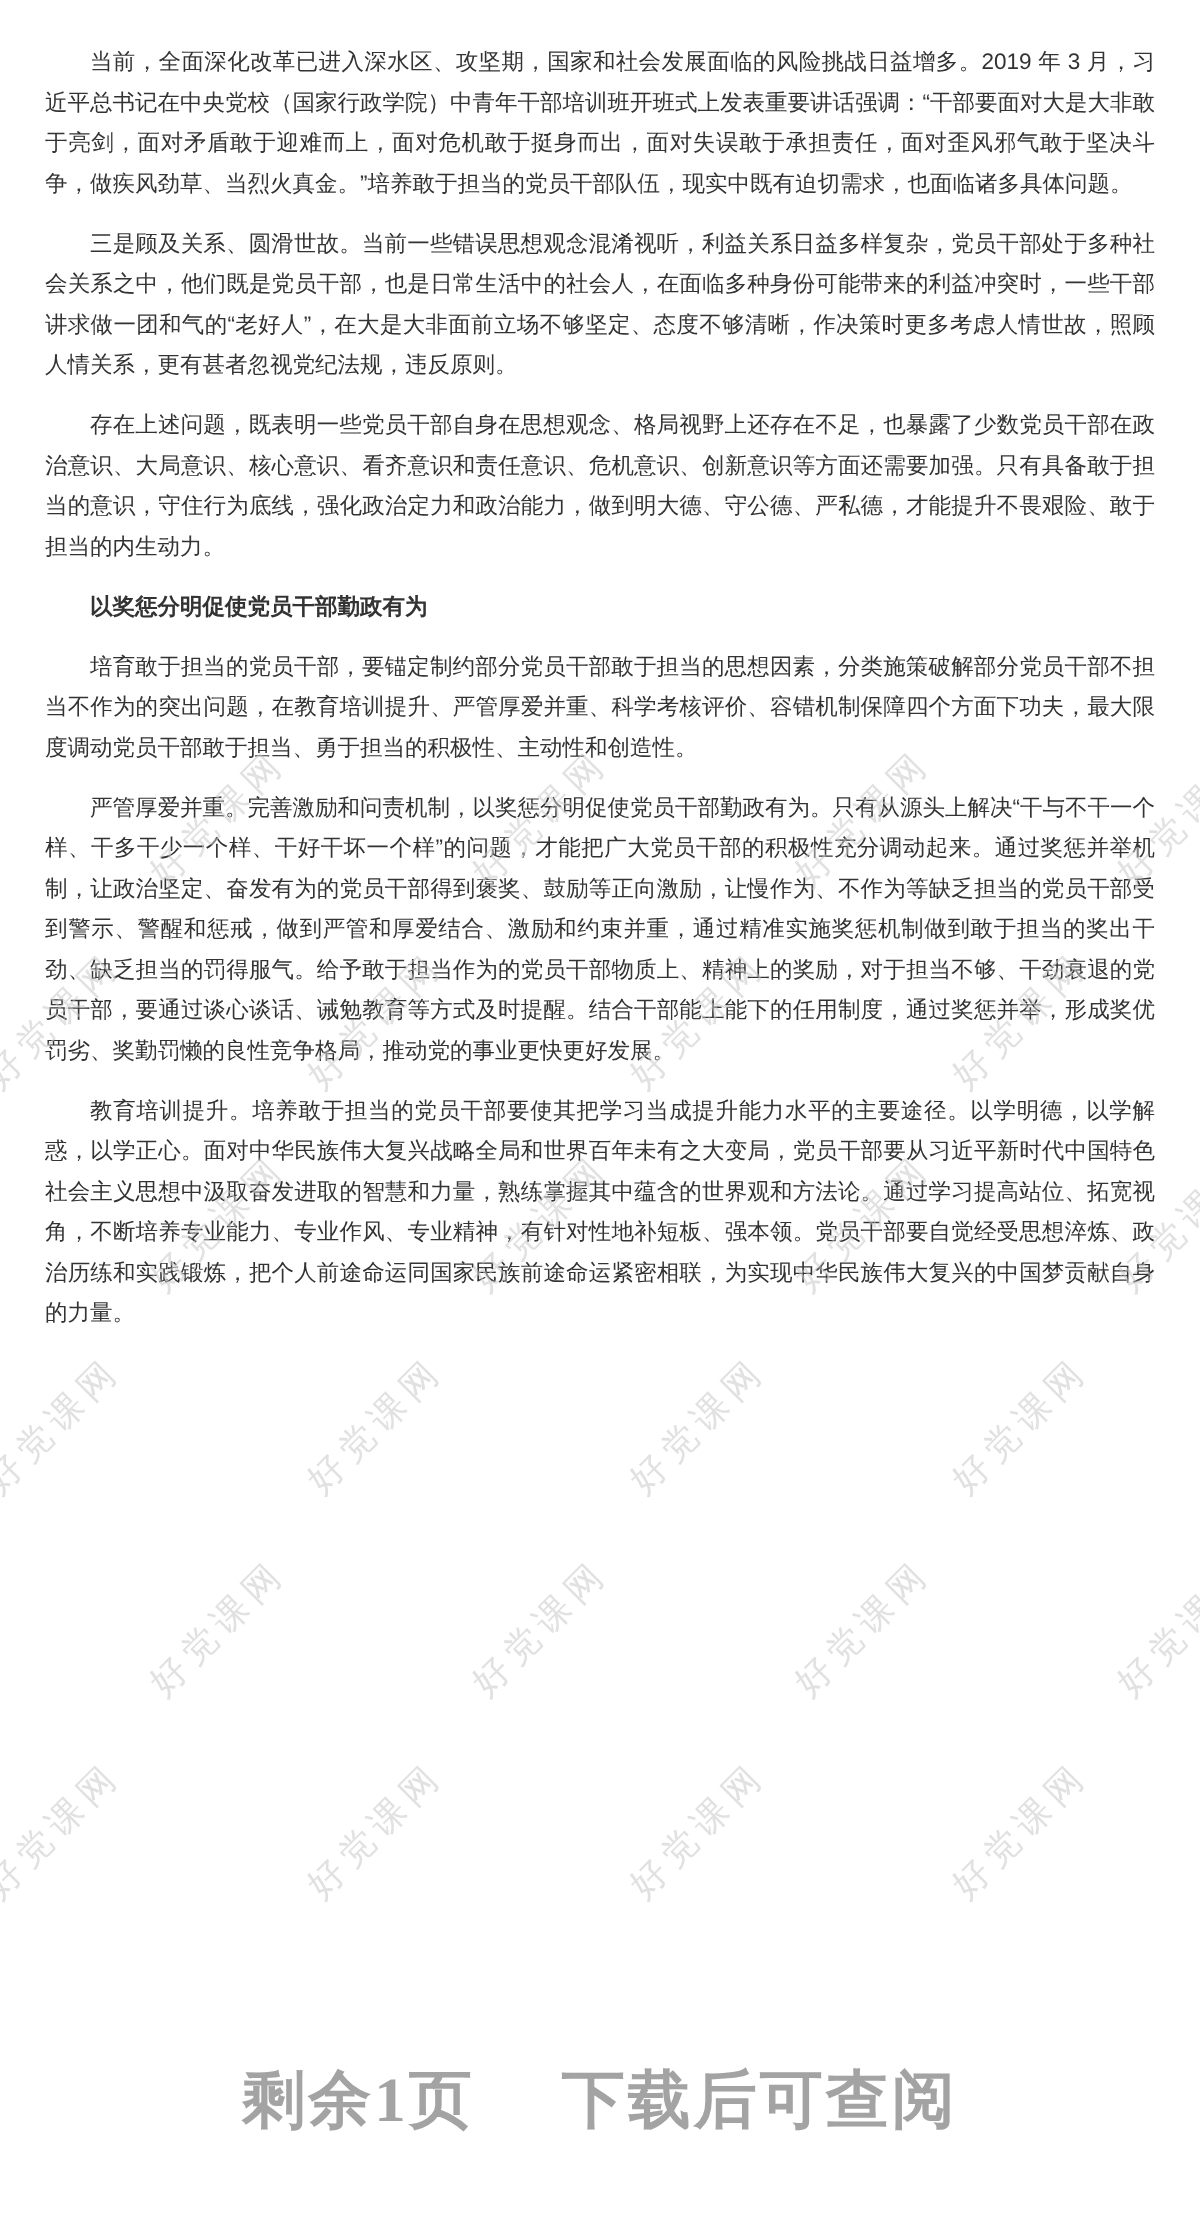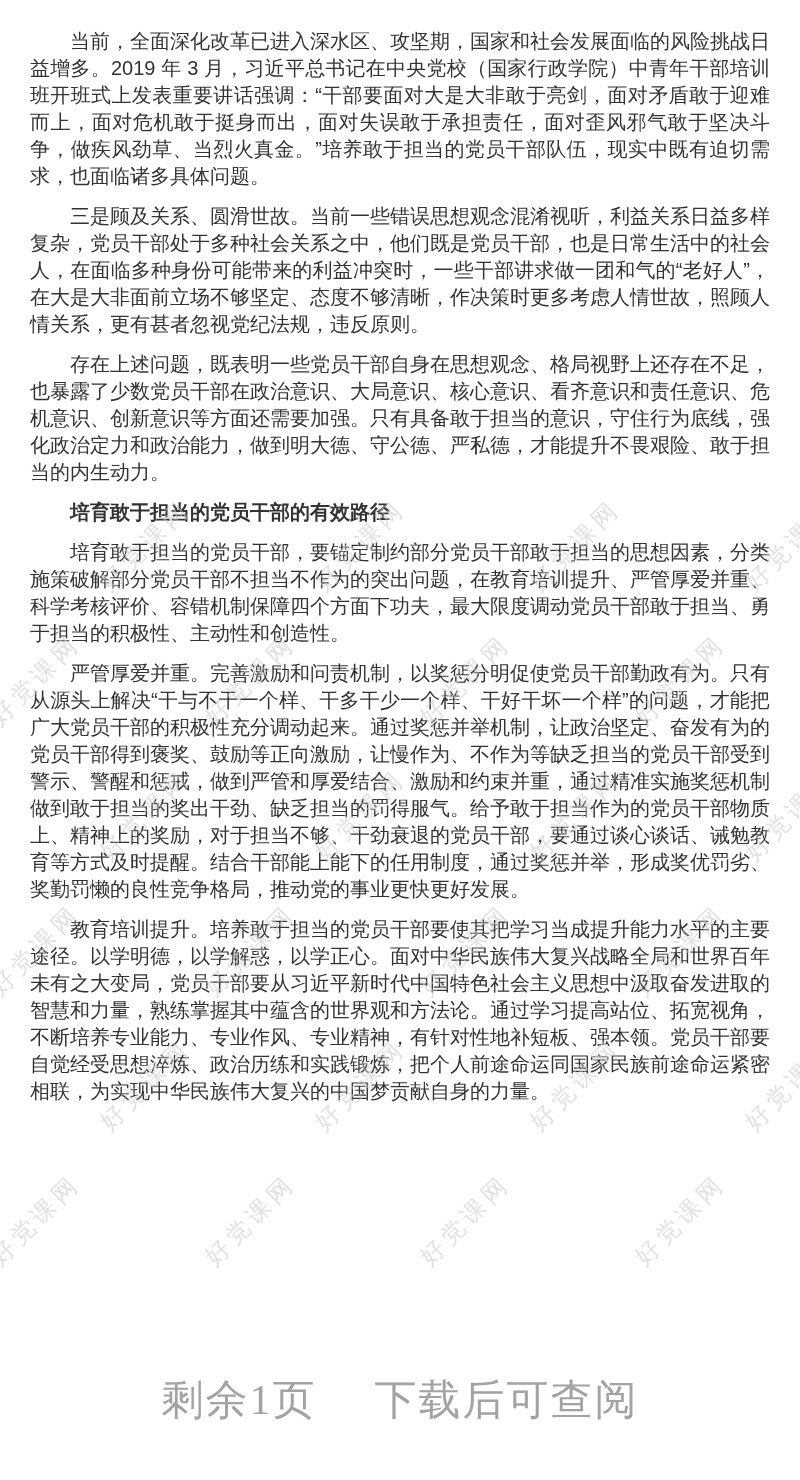--- a/index.html
+++ b/index.html
@@ -17,21 +17,21 @@
   .page {
     position: absolute;
     inset: 0;
     background: #ffffff;
   }
   .doc {
     position: absolute;
     left: 30px;
     top: 28px;
     width: 740px;
-    font-size: 20px;
+    font-size: 15px;
     line-height: 27px;
     color: #333333;
     text-align: justify;
     z-index: 1;
   }
   .para {
     margin: 0 0 13px 0;
     text-indent: 2em;
   }
   .heading {
@@ -54,40 +54,40 @@
     opacity: 0.55;
     font-family: "Liberation Sans", "DejaVu Sans", sans-serif;
   }
   .footer {
     position: absolute;
     left: 0;
     top: 1372px;
     width: 800px;
     text-align: center;
     font-family: "Liberation Serif", "DejaVu Serif", serif;
-    font-weight: normal;
+    font-weight: bold;
     font-size: 42px;
     letter-spacing: 2px;
     z-index: 1;
   }
   .footer .gap {
     display: inline-block;
     width: 58px;
   }
 </style>
 </head>
 <body>
 
 <div class="page" style="background: rgb(255, 255, 255);">
 
   <div class="doc" style="color: rgb(51, 51, 51);">
     <p class="para">当前，全面深化改革已进入深水区、攻坚期，国家和社会发展面临的风险挑战日益增多。2019 年 3 月，习近平总书记在中央党校（国家行政学院）中青年干部培训班开班式上发表重要讲话强调：“干部要面对大是大非敢于亮剑，面对矛盾敢于迎难而上，面对危机敢于挺身而出，面对失误敢于承担责任，面对歪风邪气敢于坚决斗争，做疾风劲草、当烈火真金。”培养敢于担当的党员干部队伍，现实中既有迫切需求，也面临诸多具体问题。</p>
     <p class="para">三是顾及关系、圆滑世故。当前一些错误思想观念混淆视听，利益关系日益多样复杂，党员干部处于多种社会关系之中，他们既是党员干部，也是日常生活中的社会人，在面临多种身份可能带来的利益冲突时，一些干部讲求做一团和气的“老好人”，在大是大非面前立场不够坚定、态度不够清晰，作决策时更多考虑人情世故，照顾人情关系，更有甚者忽视党纪法规，违反原则。</p>
     <p class="para">存在上述问题，既表明一些党员干部自身在思想观念、格局视野上还存在不足，也暴露了少数党员干部在政治意识、大局意识、核心意识、看齐意识和责任意识、危机意识、创新意识等方面还需要加强。只有具备敢于担当的意识，守住行为底线，强化政治定力和政治能力，做到明大德、守公德、严私德，才能提升不畏艰险、敢于担当的内生动力。</p>
-    <p class="heading">培育敢于担当的党员干部的有效路径</p>
+    <p class="heading">以奖惩分明促使党员干部勤政有为</p>
     <p class="para">培育敢于担当的党员干部，要锚定制约部分党员干部敢于担当的思想因素，分类施策破解部分党员干部不担当不作为的突出问题，在教育培训提升、严管厚爱并重、科学考核评价、容错机制保障四个方面下功夫，最大限度调动党员干部敢于担当、勇于担当的积极性、主动性和创造性。</p>
     <p class="para">严管厚爱并重。完善激励和问责机制，以奖惩分明促使党员干部勤政有为。只有从源头上解决“干与不干一个样、干多干少一个样、干好干坏一个样”的问题，才能把广大党员干部的积极性充分调动起来。通过奖惩并举机制，让政治坚定、奋发有为的党员干部得到褒奖、鼓励等正向激励，让慢作为、不作为等缺乏担当的党员干部受到警示、警醒和惩戒，做到严管和厚爱结合、激励和约束并重，通过精准实施奖惩机制做到敢于担当的奖出干劲、缺乏担当的罚得服气。给予敢于担当作为的党员干部物质上、精神上的奖励，对于担当不够、干劲衰退的党员干部，要通过谈心谈话、诫勉教育等方式及时提醒。结合干部能上能下的任用制度，通过奖惩并举，形成奖优罚劣、奖勤罚懒的良性竞争格局，推动党的事业更快更好发展。</p>
     <p class="para">教育培训提升。培养敢于担当的党员干部要使其把学习当成提升能力水平的主要途径。以学明德，以学解惑，以学正心。面对中华民族伟大复兴战略全局和世界百年未有之大变局，党员干部要从习近平新时代中国特色社会主义思想中汲取奋发进取的智慧和力量，熟练掌握其中蕴含的世界观和方法论。通过学习提高站位、拓宽视角，不断培养专业能力、专业作风、专业精神，有针对性地补短板、强本领。党员干部要自觉经受思想淬炼、政治历练和实践锻炼，把个人前途命运同国家民族前途命运紧密相联，为实现中华民族伟大复兴的中国梦贡献自身的力量。</p>
   </div>
 
   <div class="wm-layer">
       <span class="wm" style="left: 145px; top: 545px; color: rgb(201, 201, 201);">好党课网</span>
       <span class="wm" style="left: 360px; top: 545px; color: rgb(201, 201, 201);">好党课网</span>
       <span class="wm" style="left: 575px; top: 545px; color: rgb(201, 201, 201);">好党课网</span>
       <span class="wm" style="left: 790px; top: 545px; color: rgb(201, 201, 201);">好党课网</span>

